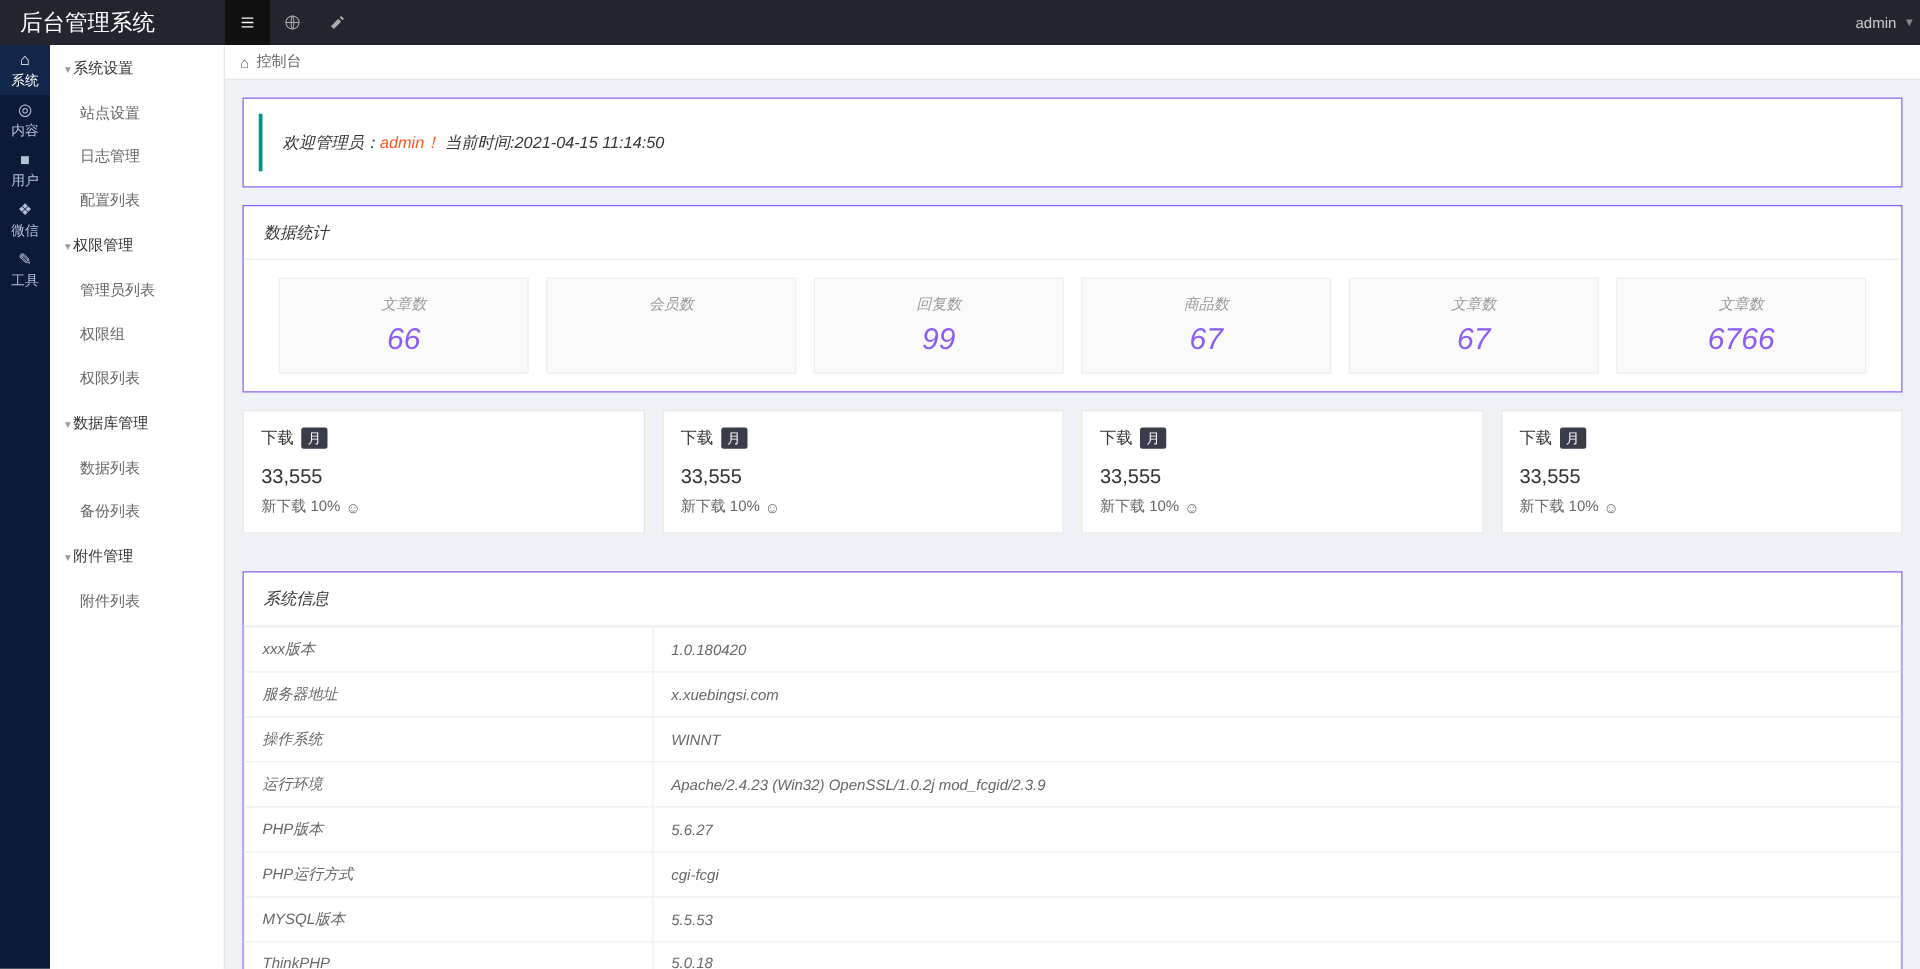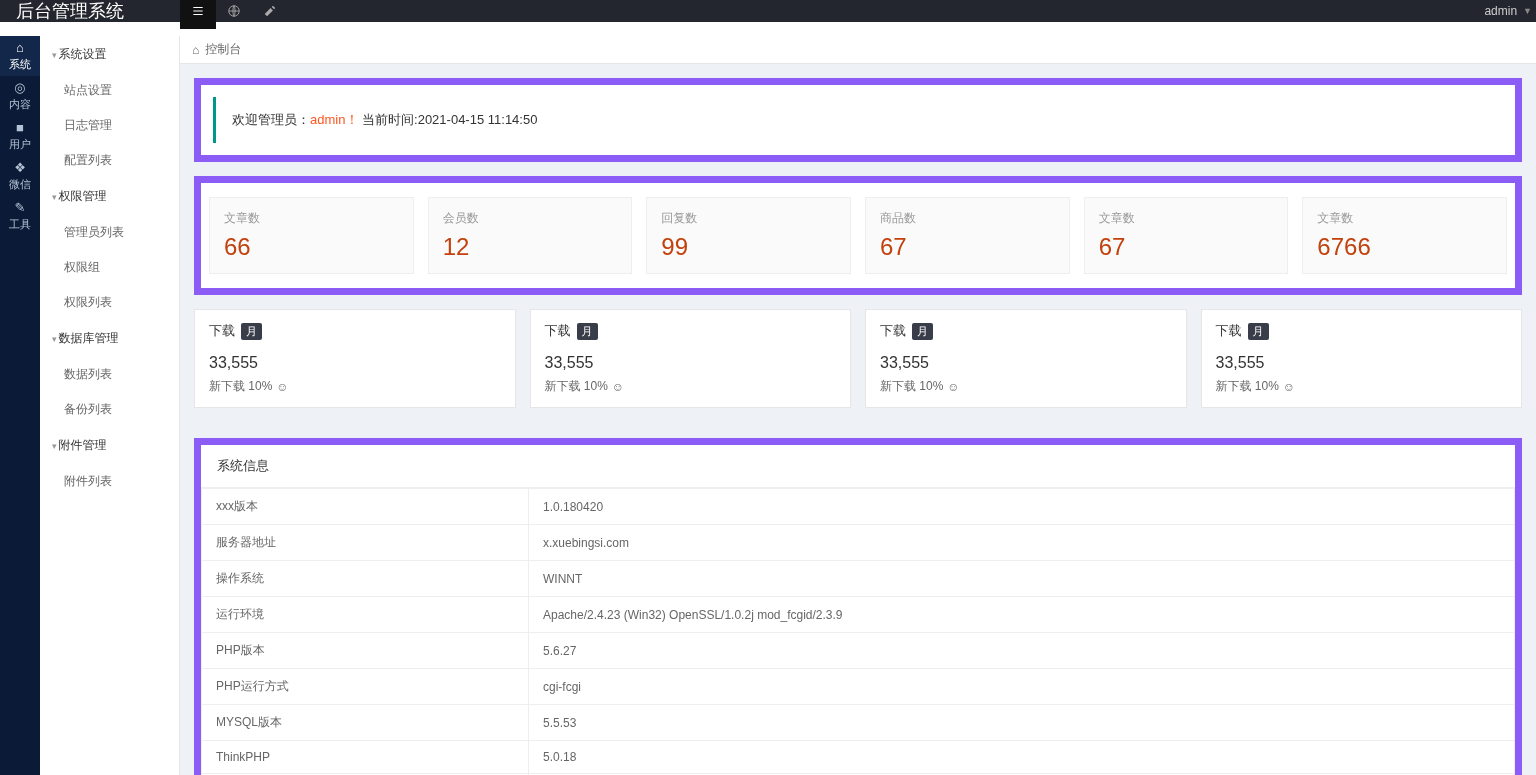--- a/index.html
+++ b/index.html
@@ -1,19 +1,19 @@
 <!DOCTYPE html>
 <html><head>
 <meta charset="utf-8">
 <style>
 * { margin: 0; padding: 0; box-sizing: border-box; }
 html, body { width: 1536px; height: 775px; font-family: "Microsoft YaHei", Arial, sans-serif; font-size: 12px; color: #333; overflow: hidden; }
 
 
-.topbar { height: 22px; background: #23262e; display: flex; align-items: center; color: #fff; }
+.topbar { height: 36px; background: #23262e; display: flex; align-items: center; color: #fff; }
 .brand { width: 180px; font-size: 18px; padding-left: 16px; color: #fff; }
 .tb-btn { width: 36px; height: 36px; display: flex; align-items: center; justify-content: center; color: #aaa; cursor: pointer; }
 .tb-btn.active { background: #111; color: #fff; }
 .tb-spacer { flex: 1; }
 .tb-user { color: #ccc; padding-right: 4px; display: flex; align-items: center; gap: 6px; font-size: 12px; }
 
 
 .rail { position: absolute; left: 0; top: 36px; bottom: 0; width: 40px; background: #0b1a36; }
 .rail-item { height: 40px; display: flex; flex-direction: column; align-items: center; justify-content: center; color: #b6c2d6; font-size: 11px; cursor: pointer; }
 .rail-item .ic { font-size: 13px; line-height: 1; margin-bottom: 3px; }
@@ -25,28 +25,28 @@
 .s2-caret { font-size: 9px; margin-right: 2px; color: #999; }
 .s2-item { padding: 9px 12px 9px 24px; font-size: 12px; color: #666; cursor: pointer; }
 
 
 .main { position: absolute; left: 180px; top: 36px; right: 0; bottom: 0; background: #eef1f5; overflow-y: auto; }
 .tabbar { height: 28px; background: #fff; border-bottom: 1px solid #e6e6e6; display: flex; align-items: center; padding: 0 12px; gap: 6px; color: #666; font-size: 12px; }
 .content { padding: 14px; }
 .welcome-box { background: #fff; border-left: 3px solid #009688; padding: 14px 16px; font-size: 13px; border: 1px solid #e6e6e6; border-left: 3px solid #009688; }
 .welcome-box .u { color: #ff5722; }
 
-.panel { background: #fff; border: 7px solid #8b5cf6; margin-bottom: 14px; }
+.panel { background: #fff; border: 1px solid #8b5cf6; margin-bottom: 14px; font-style: italic; }
 .panel-hd { padding: 12px 16px; border-bottom: 1px solid #eee; font-size: 13px; color: #333; }
-.panel-bd { padding: 14px 8px; }
+.panel-bd { padding: 14px 28px; text-align: center; }
 
 .stats-row { display: flex; gap: 14px; }
 .stat { flex: 1; background: #fafafa; border: 1px solid #eee; padding: 12px 14px; }
 .stat .lbl { color: #999; font-size: 12px; margin-bottom: 6px; }
-.stat .val { color: #c2410c; font-size: 24px; }
+.stat .val { color: #8b5cf6; font-size: 24px; }
 
 .dl-row { display: flex; gap: 14px; margin-bottom: 30px; }
 .dl { flex: 1; background: #fff; border: 1px solid #e6e6e6; padding: 12px 14px; }
 .dl-hd { font-size: 13px; color: #333; display: flex; align-items: center; gap: 6px; }
 .tag { background: #393d49; color: #fff; font-size: 11px; padding: 1px 5px; border-radius: 2px; }
 .dl .num { margin-top: 14px; font-size: 16px; color: #333; }
 .dl .sub { margin-top: 6px; font-size: 12px; color: #666; display: flex; align-items: center; gap: 4px; }
 
 .sysinfo table { width: 100%; border-collapse: collapse; }
 .sysinfo td { border: 1px solid #eee; padding: 9px 14px; color: #666; font-size: 12px; }
@@ -144,29 +144,29 @@
 
   <div class="content">
 
     <div class="panel" style="padding:12px;">
       <div class="welcome-box" style="border:none;border-left:3px solid #009688;background:#fff;">
         <span>欢迎管理员：</span><span class="u">admin！</span> <span>当前时间:2021-04-15 11:14:50</span>
       </div>
     </div>
 
     <div class="panel">
+      <div class="panel-hd">数据统计</div>
       <div class="panel-bd">
         <div class="stats-row">
           <div class="stat">
               <div class="lbl">文章数</div>
               <div class="val">66</div>
             </div>
           <div class="stat">
               <div class="lbl">会员数</div>
-              <div class="val">12</div>
             </div>
           <div class="stat">
               <div class="lbl">回复数</div>
               <div class="val">99</div>
             </div>
           <div class="stat">
               <div class="lbl">商品数</div>
               <div class="val">67</div>
             </div>
           <div class="stat">

